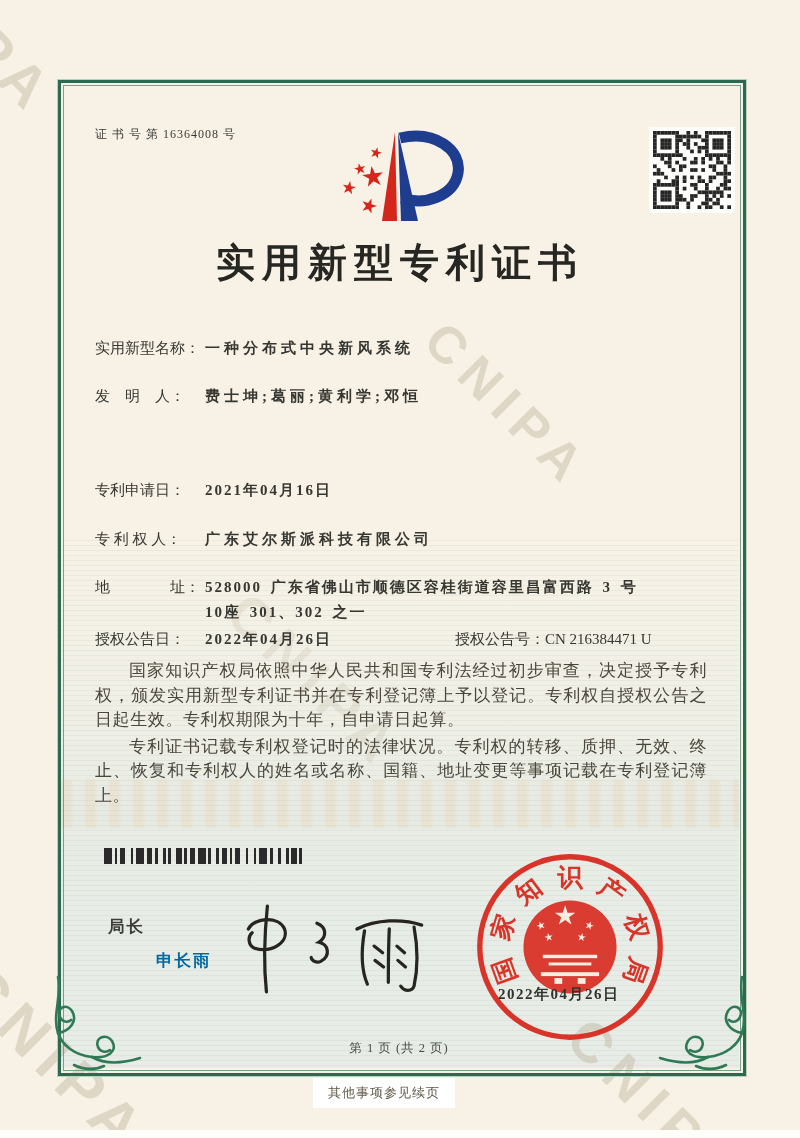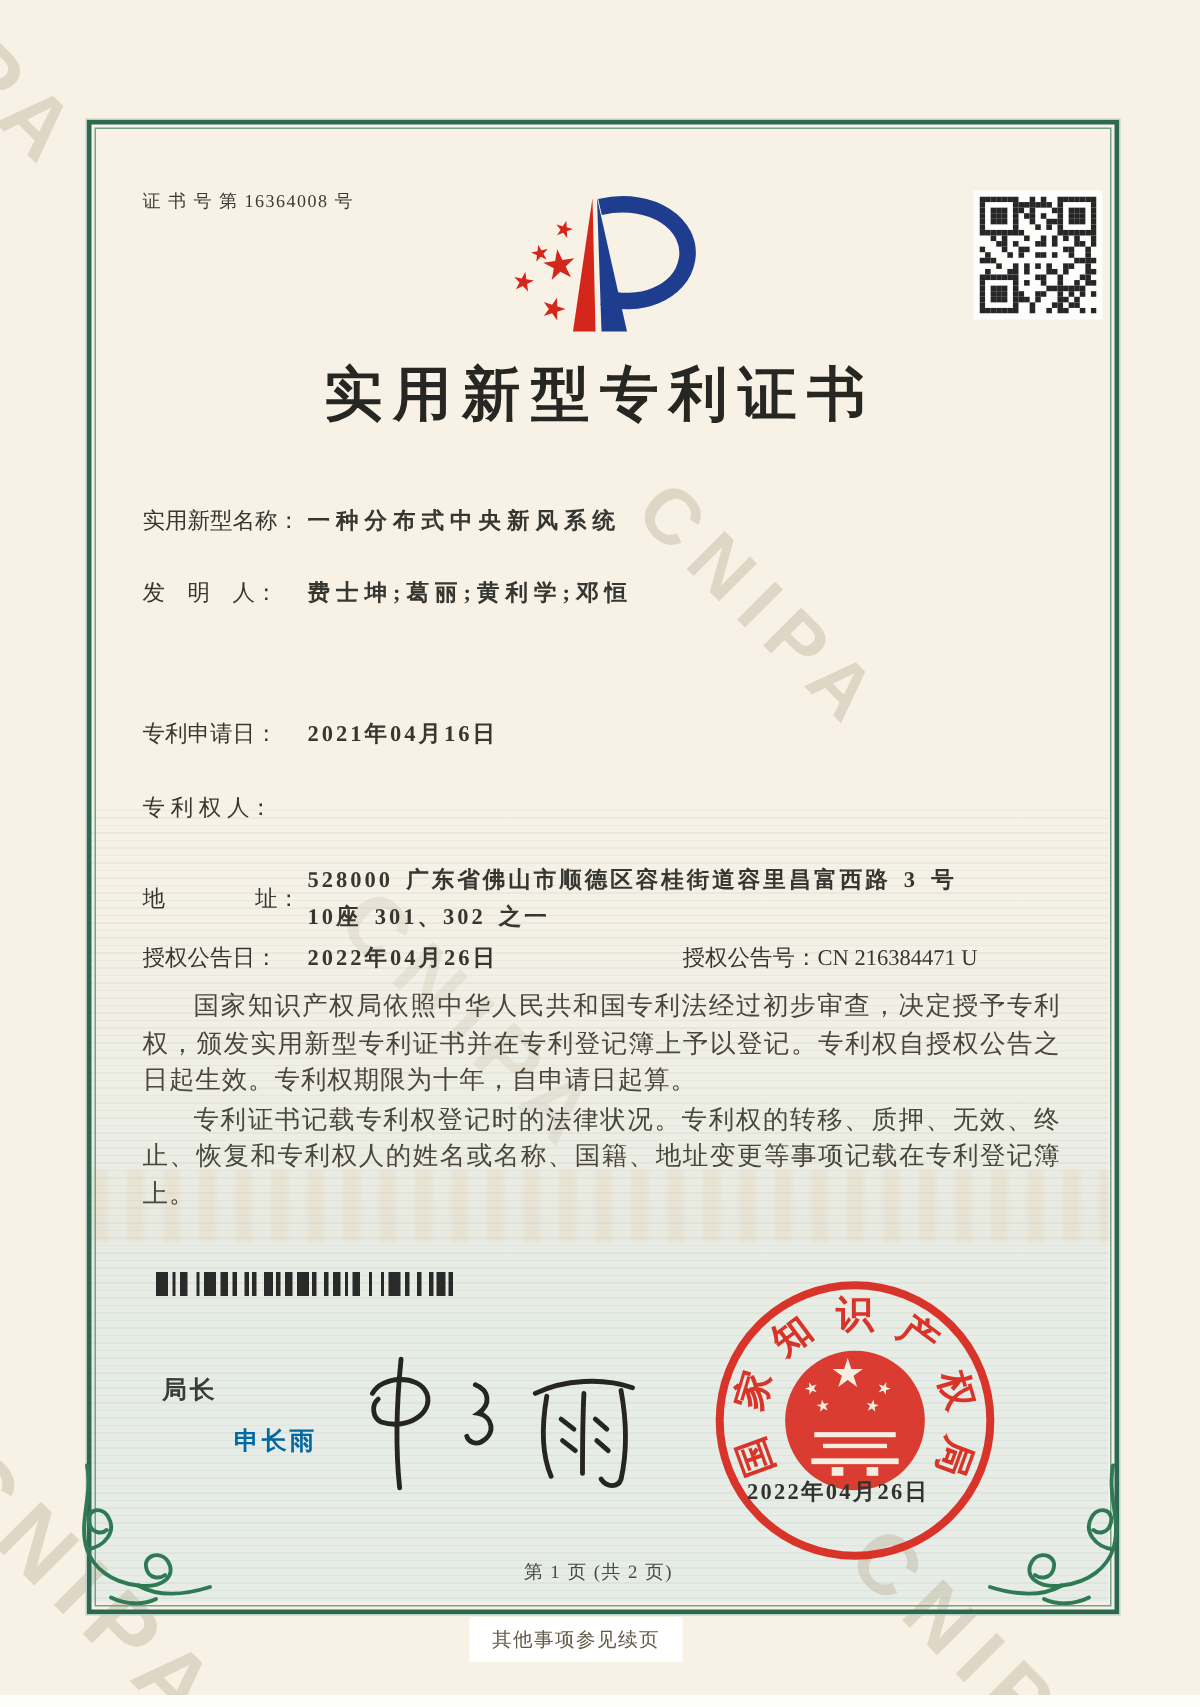--- a/index.html
+++ b/index.html
@@ -46,21 +46,21 @@
   
   .cert-no{position:absolute;left:95px;top:126px;z-index:3;font-size:12px;letter-spacing:1px;color:#3a3a35;}
   .logo{position:absolute;left:340px;top:128px;z-index:3;}
   .qr{position:absolute;left:649px;top:127px;width:78px;height:78px;z-index:3;background:#fdfdfb;padding:4px;}
   .qr rect{fill:#262626;}
   .title{
     position:absolute;left:0;right:0;top:236px;z-index:3;text-align:center;
     font-size:39px;font-weight:bold;letter-spacing:7px;color:#262622;
   }
   
-  .frow{position:absolute;left:95px;z-index:3;display:flex;font-size:15px;line-height:25px;color:#373732;align-items:center;}
+  .frow{position:absolute;left:95px;z-index:3;display:flex;font-size:15px;line-height:25px;color:#373732;}
   .frow .lab{flex:0 0 110px;width:110px;letter-spacing:0;}
   .frow .val{letter-spacing:4px;max-width:455px;font-weight:bold;}
   .frow .val.num{letter-spacing:2px;word-spacing:3px;}
   .grant2{position:absolute;left:455px;top:627px;z-index:3;font-size:15px;line-height:25px;display:flex;color:#373732;}
   
   .paras{position:absolute;left:95px;top:659px;width:612px;z-index:3;}
   .paras p{
     margin:0 0 2px 0;font-size:17px;line-height:24.5px;letter-spacing:.6px;
     text-indent:2em;color:var(--body-text,#4b463c);text-align:justify;
   }
@@ -369,20 +369,21 @@
   <div class="frow" style="top:384px">
     <span class="lab">发　明　人：</span>
     <span class="val">费士坤;葛丽;黄利学;邓恒</span>
   </div>
   <div class="frow" style="top:478px">
     <span class="lab">专利申请日：</span>
     <span class="val num">2021年04月16日</span>
   </div>
   <div class="frow" style="top:527px">
     <span class="lab">专 利 权 人：</span>
+    <span class="val">广东艾尔斯派科技有限公司</span>
   </div>
   <div class="frow" style="top:575px">
     <span class="lab">地　　　　址：</span>
     <span class="val num">528000 广东省佛山市顺德区容桂街道容里昌富西路 3 号 10座 301、302 之一</span>
   </div>
   <div class="frow" style="top:627px">
     <span class="lab">授权公告日：</span>
     <span class="val num">2022年04月26日</span>
   </div>
   <div class="grant2">

